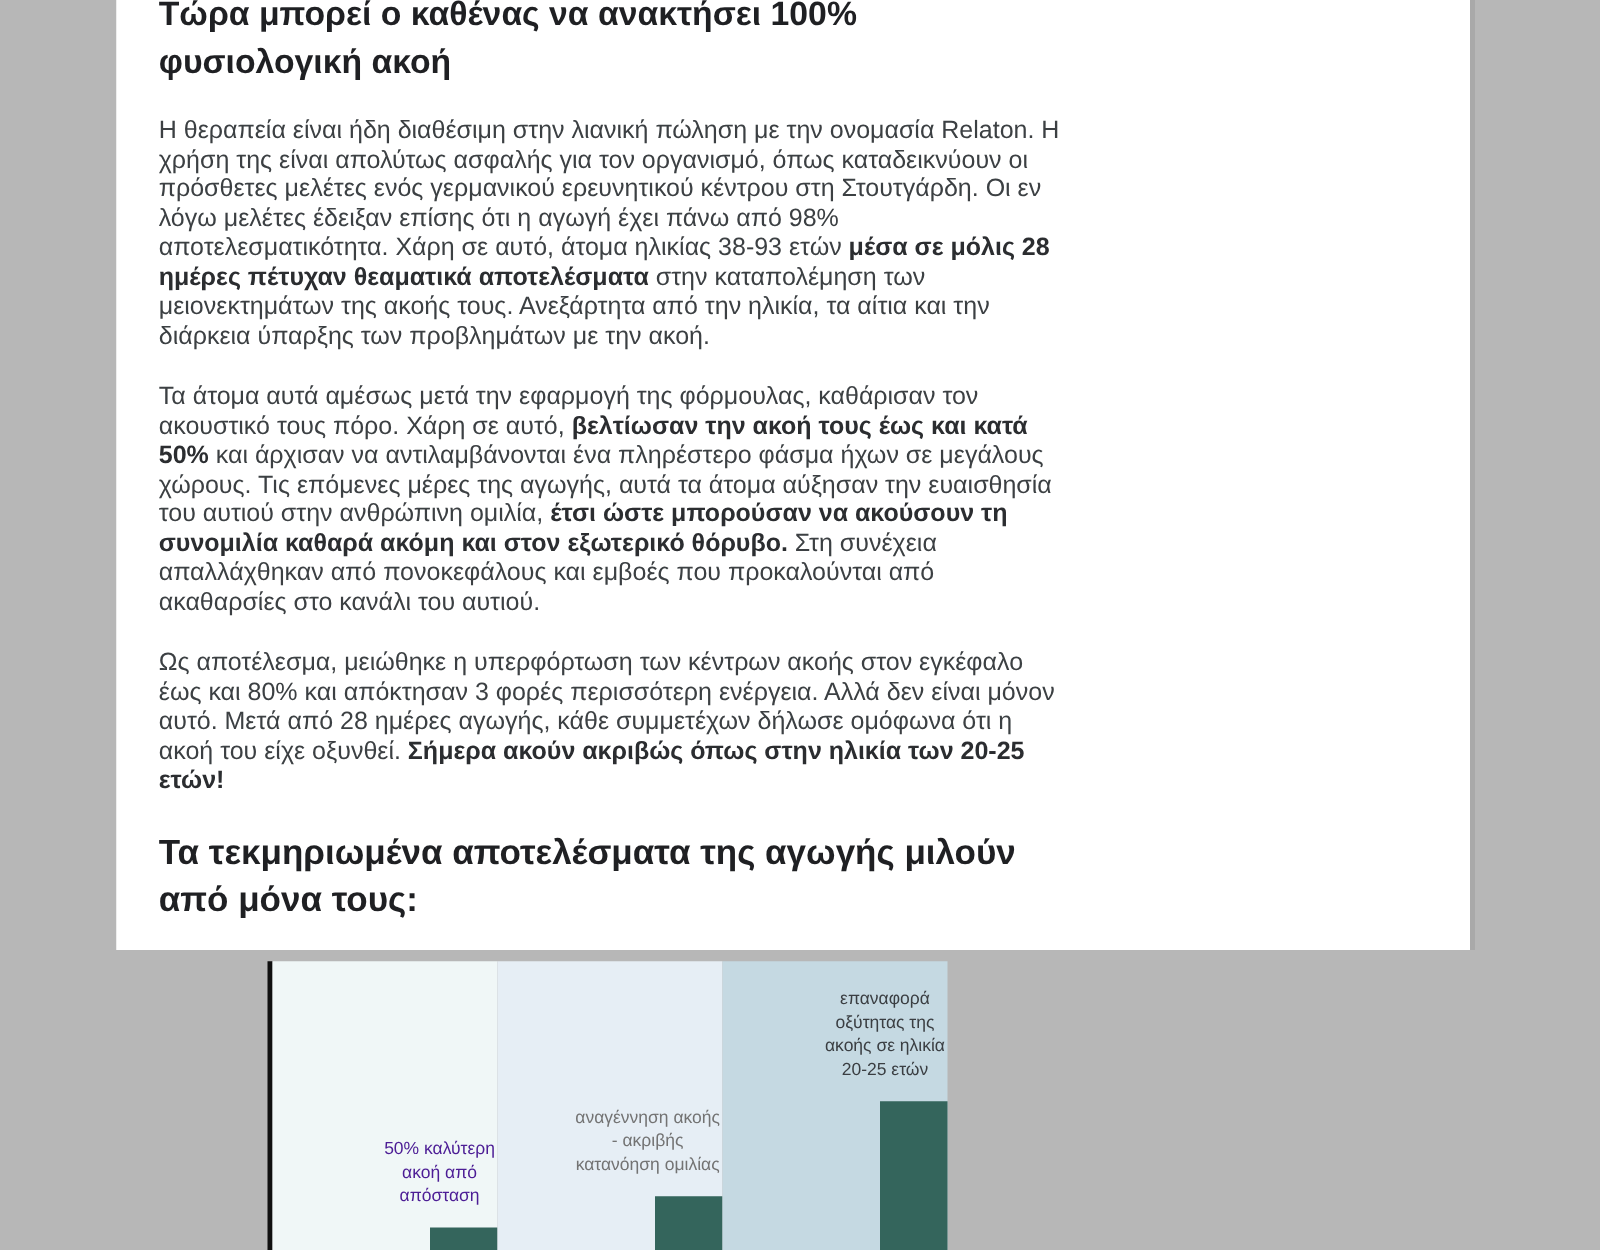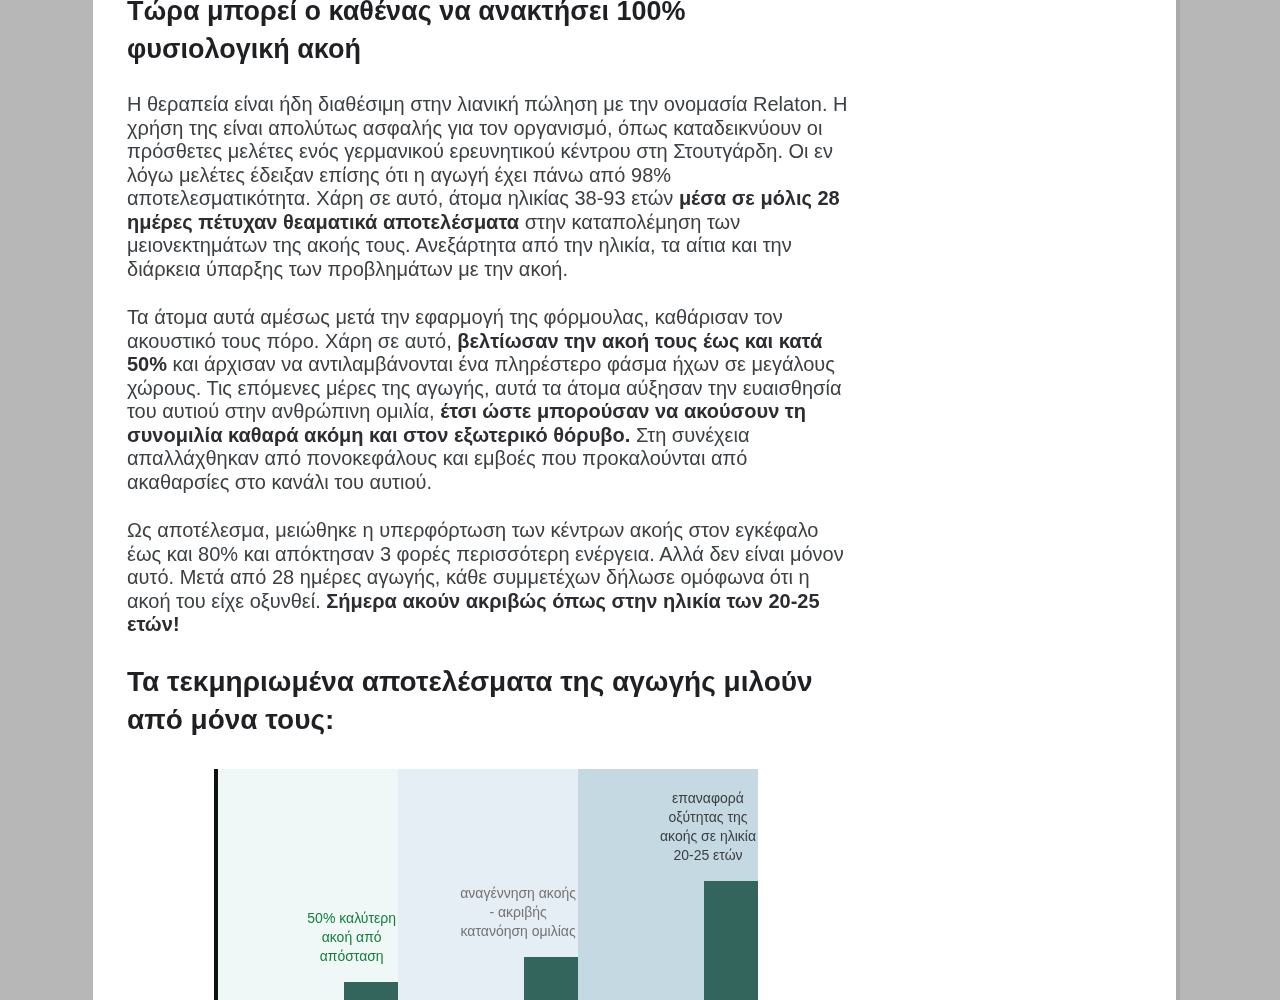--- a/index.html
+++ b/index.html
@@ -5,21 +5,21 @@
   * { margin: 0; padding: 0; box-sizing: border-box; }
   html, body { width: 1280px; height: 1000px; overflow: hidden; }
   body {
     background: #b7b7b7;
     font-family: "Liberation Sans", "DejaVu Sans", sans-serif;
     color: #3c4043;
   }
   .paper {
     position: absolute;
     left: 93px; top: 0;
-    width: 1087px; height: 1000px;
+    width: 1087px; height: 760px;
     background: #ffffff;
     border-right: 4px solid #a9a9a9;
   }
   .content {
     margin-left: 34px;
     width: 722px;
   }
   h1.article-h1 {
     margin-top: -8px;
     font-size: 27px;
@@ -89,21 +89,21 @@
     <p class="article-p"><span>Τα άτομα αυτά αμέσως μετά την εφαρμογή της φόρμουλας, καθάρισαν τον ακουστικό τους πόρο. Χάρη σε αυτό, </span><strong>βελτίωσαν την ακοή τους έως και κατά 50%</strong><span> και άρχισαν να αντιλαμβάνονται ένα πληρέστερο φάσμα ήχων σε μεγάλους χώρους. Τις επόμενες μέρες της αγωγής, αυτά τα άτομα αύξησαν την ευαισθησία του αυτιού στην ανθρώπινη ομιλία, </span><strong>έτσι ώστε μπορούσαν να ακούσουν τη συνομιλία καθαρά ακόμη και στον εξωτερικό θόρυβο.</strong><span> Στη συνέχεια απαλλάχθηκαν από πονοκεφάλους και εμβοές που προκαλούνται από ακαθαρσίες στο κανάλι του αυτιού.</span></p>
 
     <p class="article-p"><span>Ως αποτέλεσμα, μειώθηκε η υπερφόρτωση των κέντρων ακοής στον εγκέφαλο έως και 80% και απόκτησαν 3 φορές περισσότερη ενέργεια. Αλλά δεν είναι μόνον αυτό. Μετά από 28 ημέρες αγωγής, κάθε συμμετέχων δήλωσε ομόφωνα ότι η ακοή του είχε οξυνθεί. </span><strong>Σήμερα ακούν ακριβώς όπως στην ηλικία των 20-25 ετών!</strong></p>
 
     <h2 class="article-h2">Τα τεκμηριωμένα αποτελέσματα της αγωγής μιλούν από μόνα τους:</h2>
 
     <div class="chart">
       <div class="chart-axis" style="background: rgb(16, 16, 16);"></div>
 
       <div class="chart-col" style="background: rgb(240, 247, 247);">
-        <div class="chart-col-label" style="color: #15803d;">50% καλύτερη
+        <div class="chart-col-label" style="color: #4c1d95;">50% καλύτερη
 ακοή από
 απόσταση</div>
         <div class="chart-bar" style="height: 114px; background: rgb(52, 101, 92);"></div>
       </div>
 
       <div class="chart-col" style="background: rgb(230, 238, 245);">
         <div class="chart-col-label" style="color: #737373;">αναγέννηση ακοής
 - ακριβής
 κατανόηση ομιλίας</div>
         <div class="chart-bar" style="height: 139px; background: rgb(52, 101, 92);"></div>

